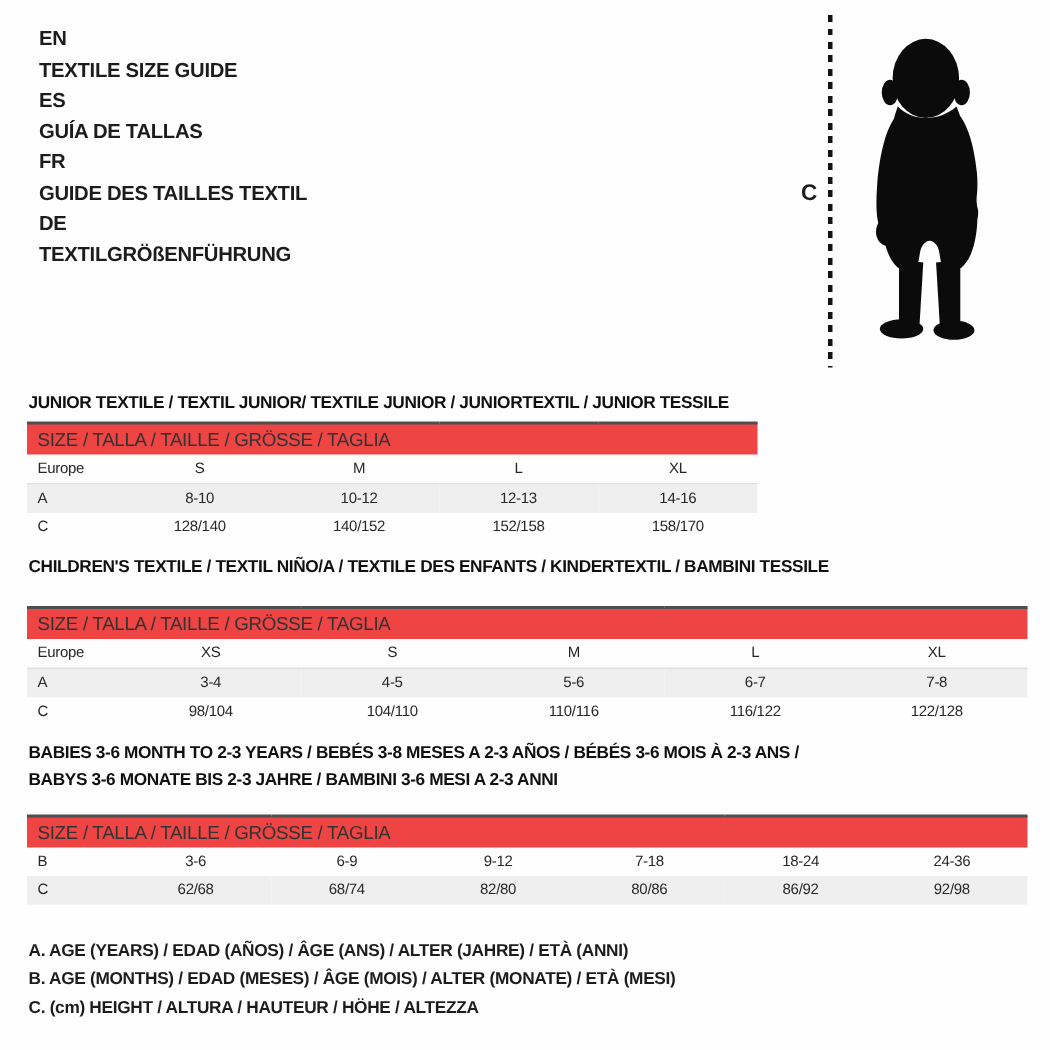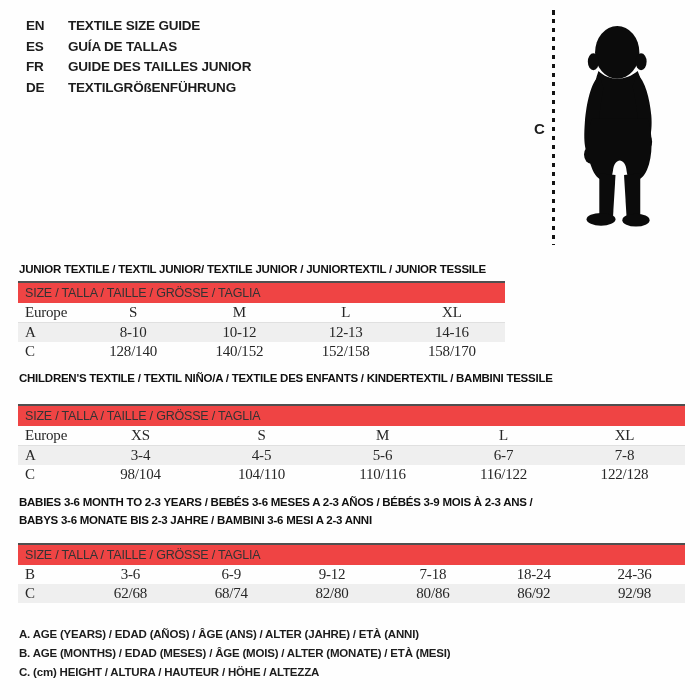--- a/index.html
+++ b/index.html
@@ -7,21 +7,21 @@
     width:700px; height:700px;
     background:#fefefe;
     font-family:"Liberation Sans", sans-serif;
     color:#1c1c1c;
     position:relative;
     overflow:hidden;
   }
 
   
   .lang-block { position:absolute; left:26px; top:16px; }
-  .lang-row { display:flex; line-height:20.5px; font-weight:bold; font-size:13.5px; letter-spacing:-0.2px; }
+  .lang-row { display:flex; line-height:20.5px; font-weight:bold; font-size:13.5px; letter-spacing:-0.2px;flex-direction:column; }
   .lang-code { width:42px; }
   .lang-label { white-space:nowrap; }
 
   
   .c-label { position:absolute; left:534px; top:120px; font-weight:bold; font-size:15px; }
   .dash-line {
     position:absolute; left:552px; top:10px; width:3px; height:235px;
     background:repeating-linear-gradient(to bottom, #131313 0 4.5px, transparent 4.5px 9px);
   }
   .toddler-svg { position:absolute; left:561px; top:6px; }
@@ -40,22 +40,22 @@
   #junior-table   { top:281px; width:487px; }
   #children-table { top:404px; width:667px; }
   #babies-table   { top:543px; width:667px; }
 
   .size-table th.size-bar {
     background:#ef4444; border-top:2px solid #4f4f4f;
     font-weight:normal; text-align:left; font-size:12.5px; color:#333;
     padding:2px 0 3px 7px; letter-spacing:-0.2px; height:15px;
   }
   .size-table td {
-    font-size:15px; color:#272727; text-align:center;
-    height:19px; padding:0; letter-spacing:-0.2px;font-family:Liberation Serif, serif;
+    font-size:10px; color:#272727; text-align:center;
+    height:19px; padding:0; letter-spacing:-0.2px;
   }
   .size-table td.row-label { text-align:left; padding-left:7px; }
   .size-table tbody tr:nth-child(even) td { background:#efefef; }
   .size-table tbody tr.row-europe td { border-bottom:1px solid #e0e0e0; }
 
   
   .notes { position:absolute; left:19px; top:625px; font-weight:bold; font-size:11.5px;
            line-height:19px; letter-spacing:-0.2px; }
   .note-line { white-space:nowrap; }
 </style>
@@ -66,21 +66,21 @@
     <div class="lang-row">
       <span class="lang-code">EN</span>
       <span class="lang-label">TEXTILE SIZE GUIDE</span>
     </div>
     <div class="lang-row">
       <span class="lang-code">ES</span>
       <span class="lang-label">GUÍA DE TALLAS</span>
     </div>
     <div class="lang-row">
       <span class="lang-code">FR</span>
-      <span class="lang-label">GUIDE DES TAILLES JUNIOR</span>
+      <span class="lang-label">GUIDE DES TAILLES TEXTIL</span>
     </div>
     <div class="lang-row">
       <span class="lang-code">DE</span>
       <span class="lang-label">TEXTILGRÖßENFÜHRUNG</span>
     </div>
   </div>
 
 <span class="c-label">C</span>
 <div class="dash-line"></div>
 <svg class="toddler-svg" width="115" height="240" viewBox="0 0 135 245" aria-hidden="true">
@@ -177,21 +177,21 @@
         <td>98/104</td>
         <td>104/110</td>
         <td>110/116</td>
         <td>116/122</td>
         <td>122/128</td>
       </tr>
     </tbody>
   </table>
 
 <div class="section-title" id="babies-title">
-  <div>BABIES 3-6 MONTH TO 2-3 YEARS / BEBÉS 3-6 MESES A 2-3 AÑOS / BÉBÉS 3-9 MOIS À 2-3 ANS /</div>
+  <div>BABIES 3-6 MONTH TO 2-3 YEARS / BEBÉS 3-8 MESES A 2-3 AÑOS / BÉBÉS 3-6 MOIS À 2-3 ANS /</div>
   <div>BABYS 3-6 MONATE BIS 2-3 JAHRE / BAMBINI 3-6 MESI A 2-3 ANNI</div>
 </div>
 <table class="size-table" id="babies-table">
     <colgroup>
       <col style="width: 62px;">
       <col>
       <col>
       <col>
       <col>
       <col>

